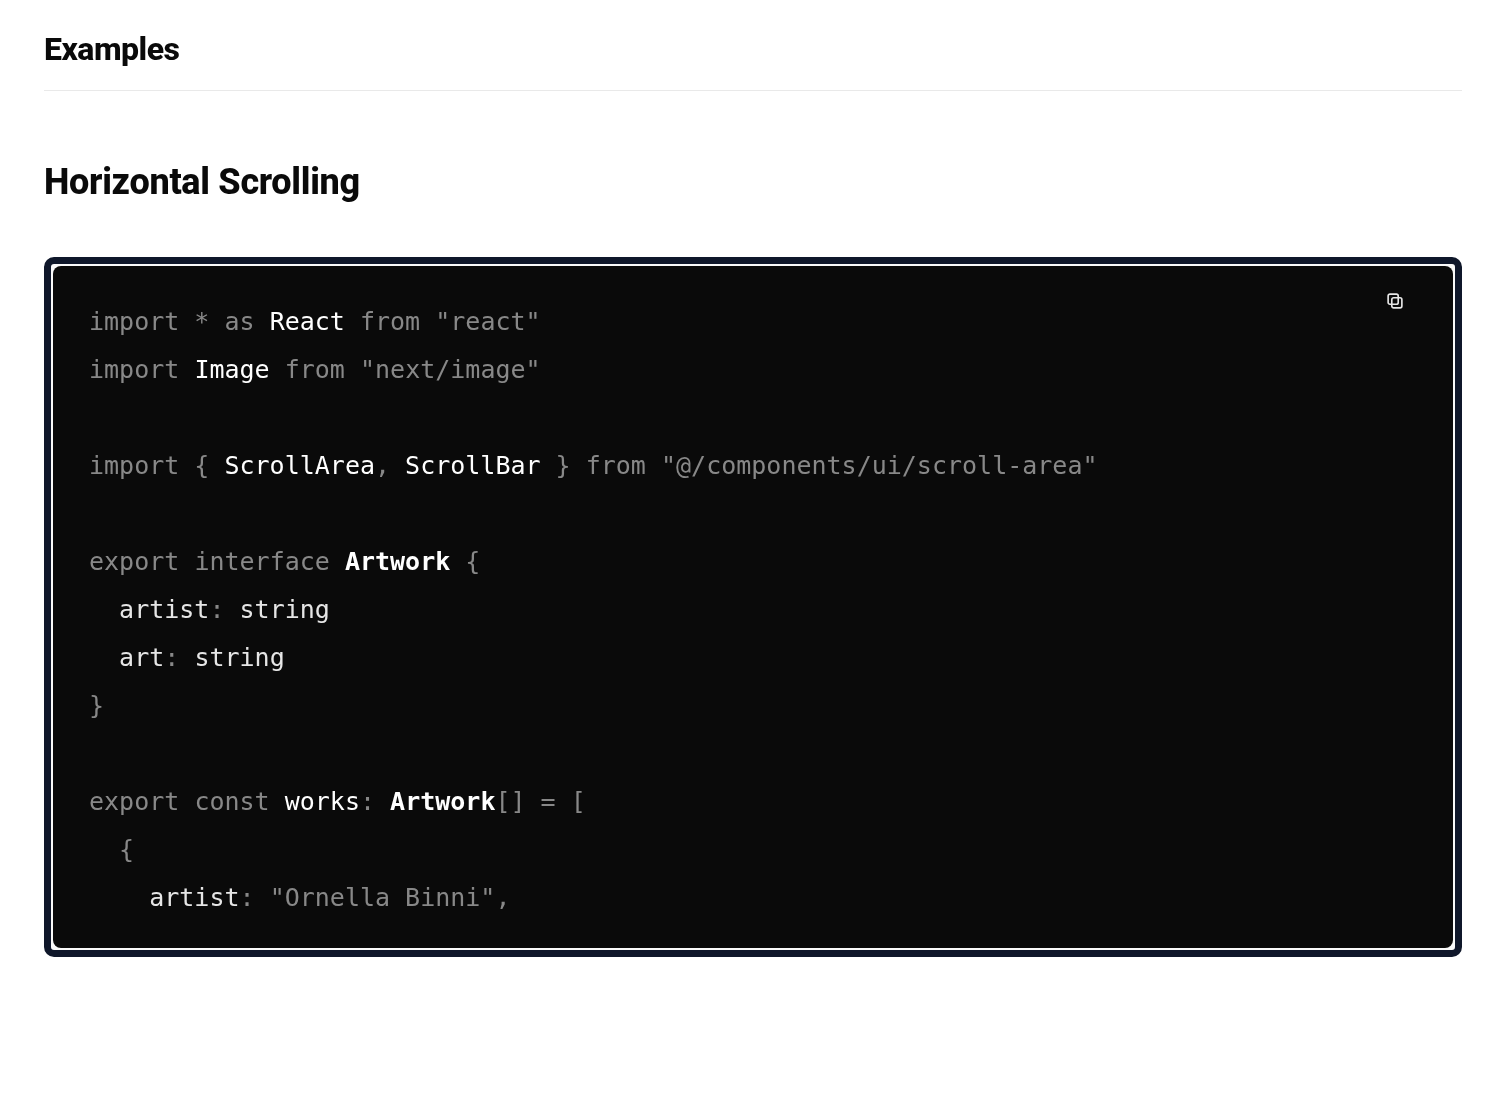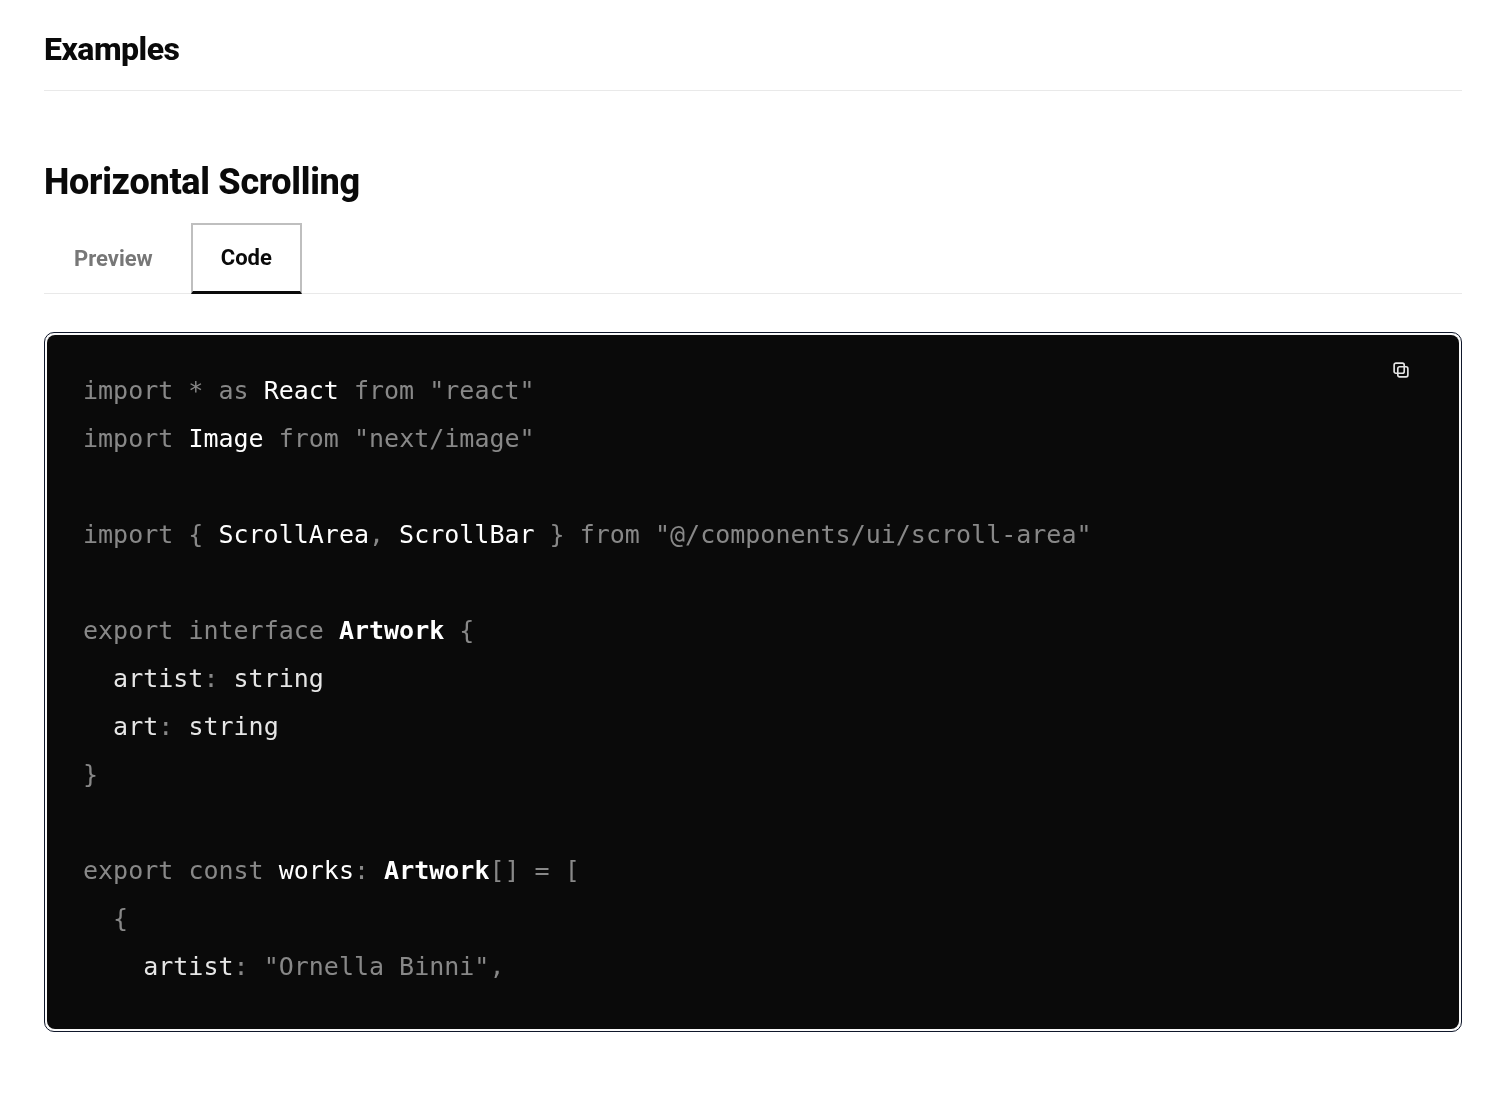--- a/index.html
+++ b/index.html
@@ -48,23 +48,23 @@
     font-family: inherit;
   }
   .tab.active {
     color: #0a0a0a;
     border: 2px solid #bfbfbf;
     border-bottom: 3px solid #0a0a0a;
     margin-bottom: -1px;
     padding: 20px 28px 21px 28px;
   }
   .code-wrap {
-    margin-top: 38px;
+    margin-top: 54px;
     position: relative;
-    border: 1px solid #0f172a;
+    border: 7px solid #0f172a;
     border-radius: 10px;
     background: #fafafa;
     padding: 2px;
     height: 700px;
     overflow: hidden;
   }
   .code-inner {
     background: #0a0a0a;
     border-radius: 8px;
     color: #e6e6e6;
@@ -110,24 +110,20 @@
 <body>
 
 <div class="page">
 
   <h2 class="section-title">Examples</h2>
 
   <hr class="separator">
 
   <h3 class="example-title">Horizontal Scrolling</h3>
 
-  <div class="tabs">
-    <button class="tab">Preview</button>
-    <button class="tab active">Code</button>
-  </div>
 
   <div class="code-wrap">
     <div class="code-inner">
       <button class="copy-btn" aria-label="Copy code">
         <span>
           <svg viewBox="0 0 24 24">
             <rect x="8.5" y="8.5" width="11" height="11" rx="2"></rect>
             <rect x="4.5" y="4.5" width="11" height="11" rx="2"></rect>
           </svg>
         </span>

